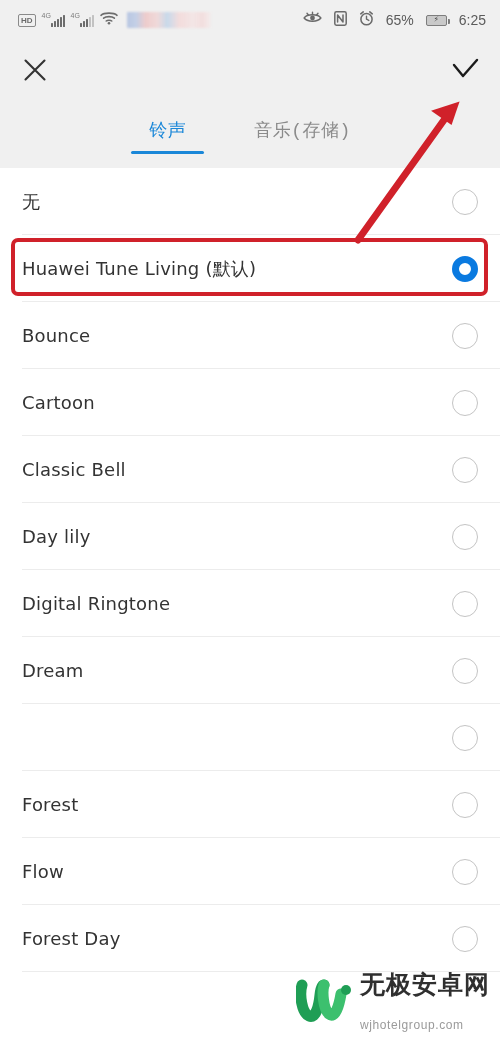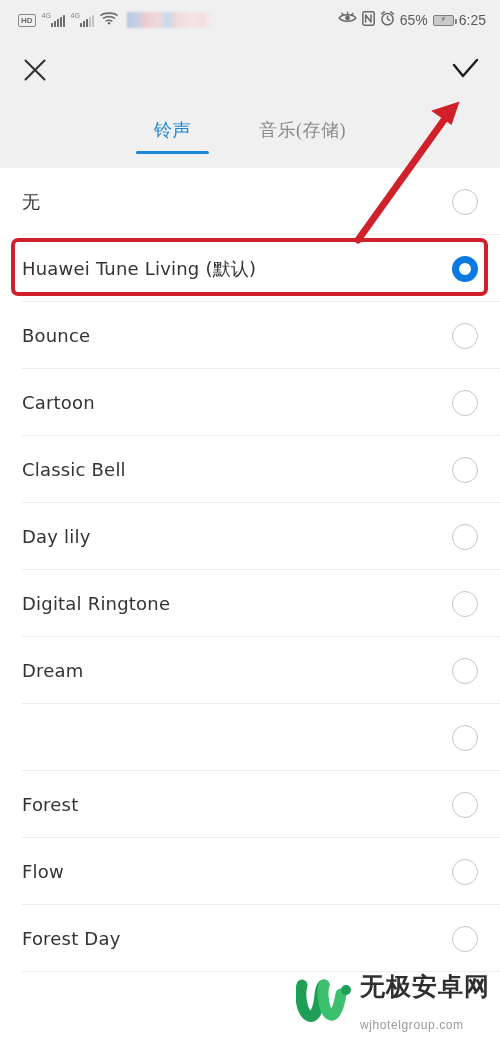--- a/index.html
+++ b/index.html
@@ -29,21 +29,21 @@
     justify-content: space-between;
     padding: 0 14px 0 18px;
     box-sizing: border-box;
     color: #5a5a5a;
   }
   .status-left, .status-right {
     display: flex;
     align-items: center;
     gap: 6px;
   }
-  .status-right { gap: 5px; }
+  .status-right { gap: 12px; }
   .hd-badge {
     display: inline-flex;
     align-items: center;
     justify-content: center;
     font-size: 8px;
     font-weight: bold;
     color: #6b6b6b;
     border: 1.4px solid #8a8a8a;
     border-radius: 2px;
     padding: 0 2px;
@@ -174,21 +174,21 @@
     padding-top: 12px;
     box-sizing: border-box;
   }
   .tab {
     position: relative;
     font-size: 18px;
     color: #8b8b8b;
     padding: 6px 4px 12px;
     cursor: pointer;
     letter-spacing: 0.5px;
-    font-family: Liberation Serif, serif;
+    font-family: Liberation Mono, monospace;
   }
   .tab.active { color: #1a87d8; }
   .tab.active .tab-underline {
     position: absolute;
     left: -14px;
     right: -14px;
     bottom: 0;
     height: 3px;
     background: #1a87d8;
     border-radius: 2px;
@@ -275,21 +275,21 @@
     display: flex;
     flex-direction: column;
     align-items: flex-start;
     line-height: 1;
   }
   .wm-cn {
     font-size: 25px;
     font-weight: bold;
     color: #2f2f2f;
     letter-spacing: 1px;
-    font-family: Liberation Serif, serif;
+    font-family: Liberation Mono, monospace;
   }
   .wm-url {
     font-size: 12px;
     color: #9a9a9a;
     margin-top: 20px;
     letter-spacing: 0.6px;
   }
 </style>
 </head>
 <body>

